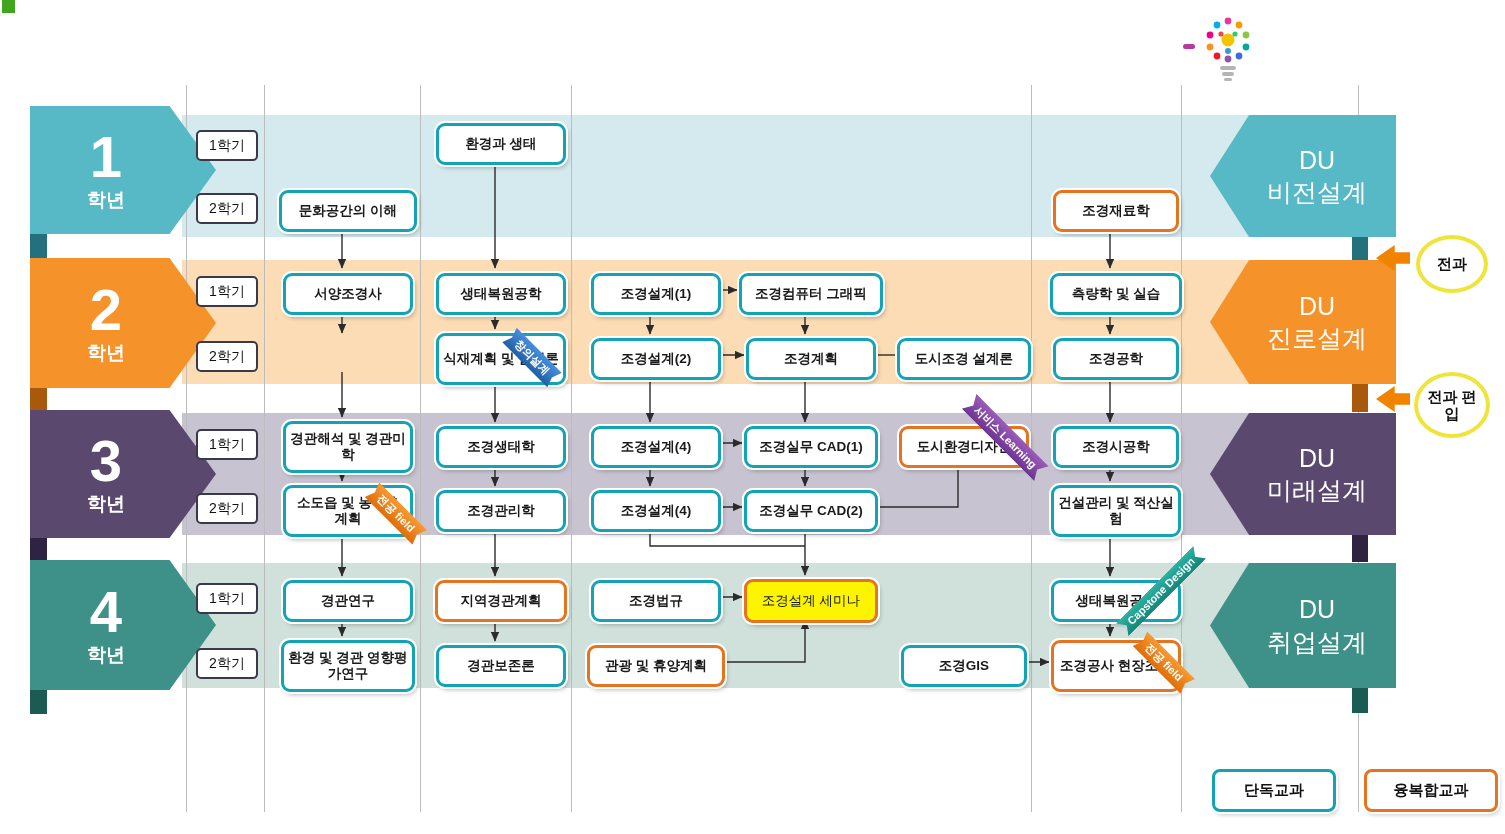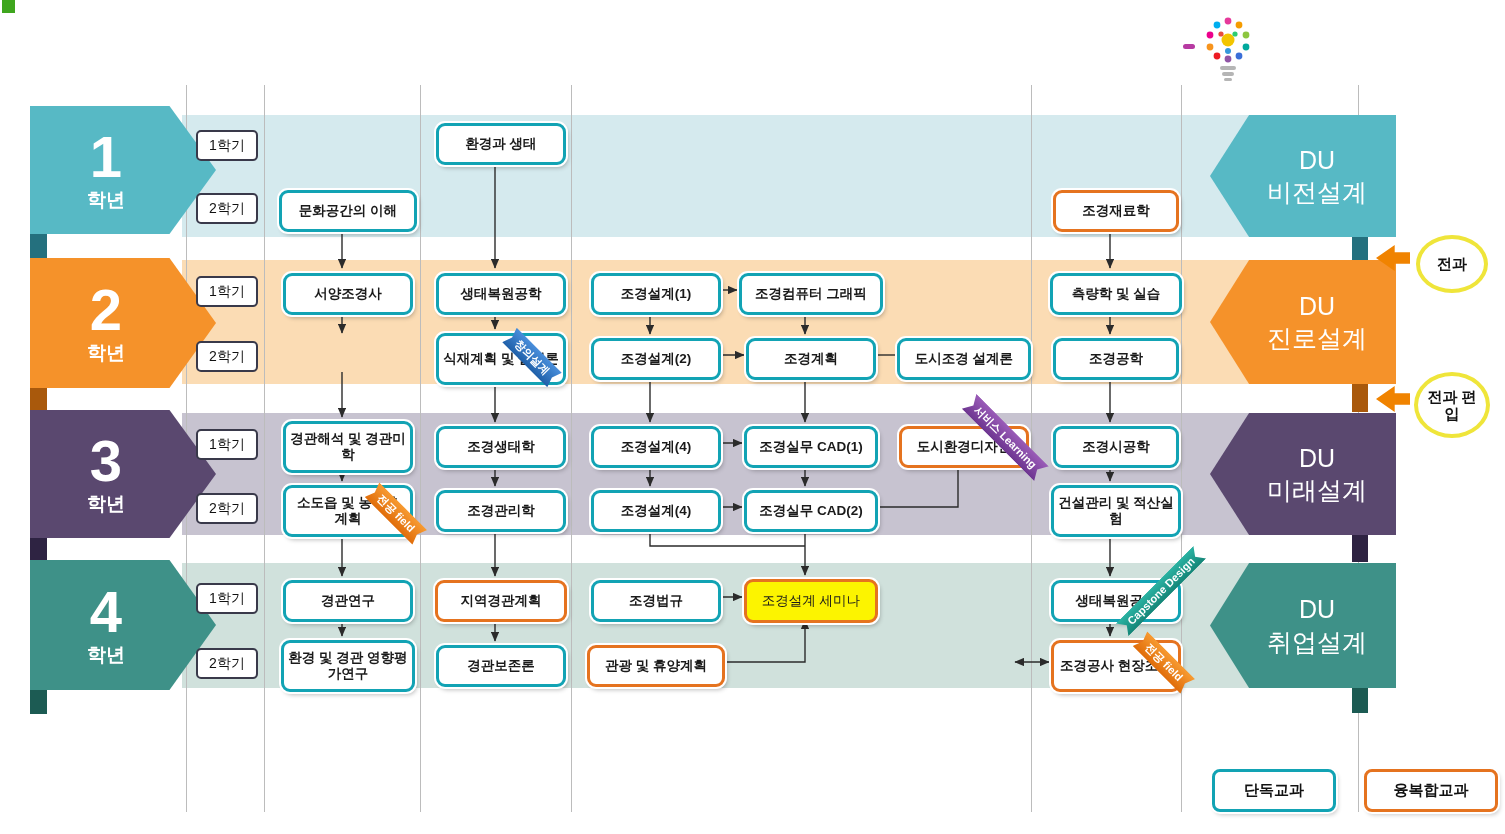--- a/index.html
+++ b/index.html
@@ -169,20 +169,21 @@
   <div class="course orange" style="left:587px;top:645px;width:126px;height:34px">관광 및 휴양계획</div>
 
   <div class="course" style="left:739px;top:273px;width:132px;height:34px">조경컴퓨터 그래픽</div>
   <div class="course" style="left:746px;top:338px;width:118px;height:34px">조경계획</div>
   <div class="course" style="left:744px;top:426px;width:122px;height:34px">조경실무 CAD(1)</div>
   <div class="course" style="left:744px;top:490px;width:122px;height:34px">조경실무 CAD(2)</div>
   <div class="course seminar" style="left:744px;top:579px;width:122px;height:36px">조경설계 세미나</div>
 
   <div class="course" style="left:897px;top:338px;width:122px;height:34px">도시조경 설계론</div>
   <div class="course orange" style="left:899px;top:426px;width:118px;height:34px">도시환경디자인</div>
+  <div class="course" style="left:901px;top:645px;width:114px;height:34px">조경GIS</div>
 
   <div class="course orange" style="left:1053px;top:190px;width:114px;height:34px">조경재료학</div>
   <div class="course" style="left:1050px;top:273px;width:120px;height:34px">측량학 및 실습</div>
   <div class="course" style="left:1053px;top:338px;width:114px;height:34px">조경공학</div>
   <div class="course" style="left:1053px;top:426px;width:114px;height:34px">조경시공학</div>
   <div class="course" style="left:1051px;top:485px;width:118px;height:44px">건설관리 및 적산실험</div>
   <div class="course" style="left:1051px;top:580px;width:118px;height:34px">생태복원공학</div>
   <div class="course orange" style="left:1051px;top:640px;width:118px;height:44px">조경공사 현장조사</div>
 
   <div class="ribbon" style="left:500px;top:347px;background:linear-gradient(#4a8fdc,#1f5fa8)">창의설계</div>

